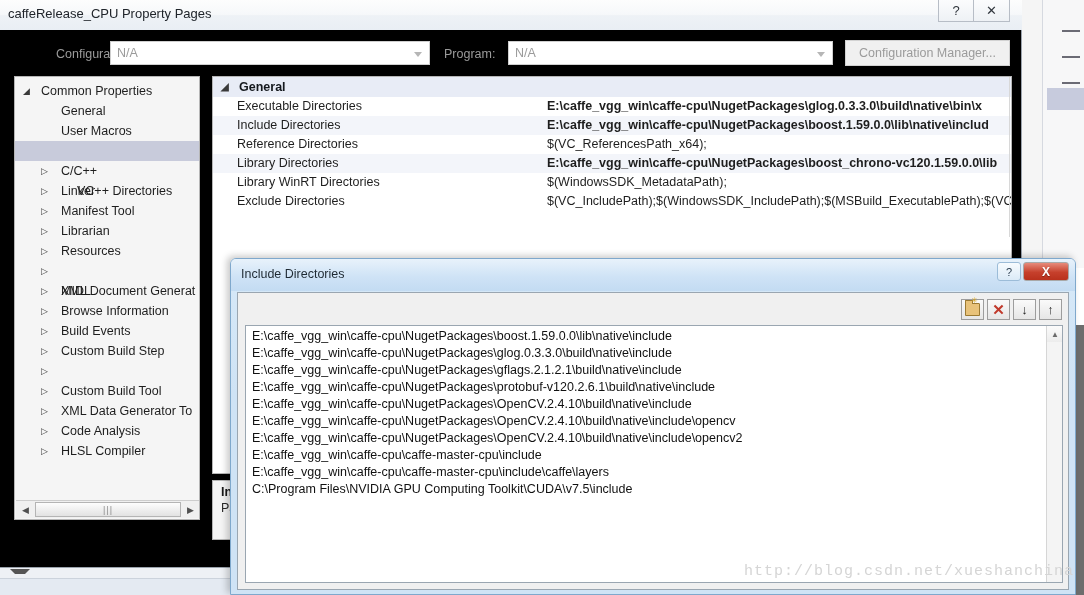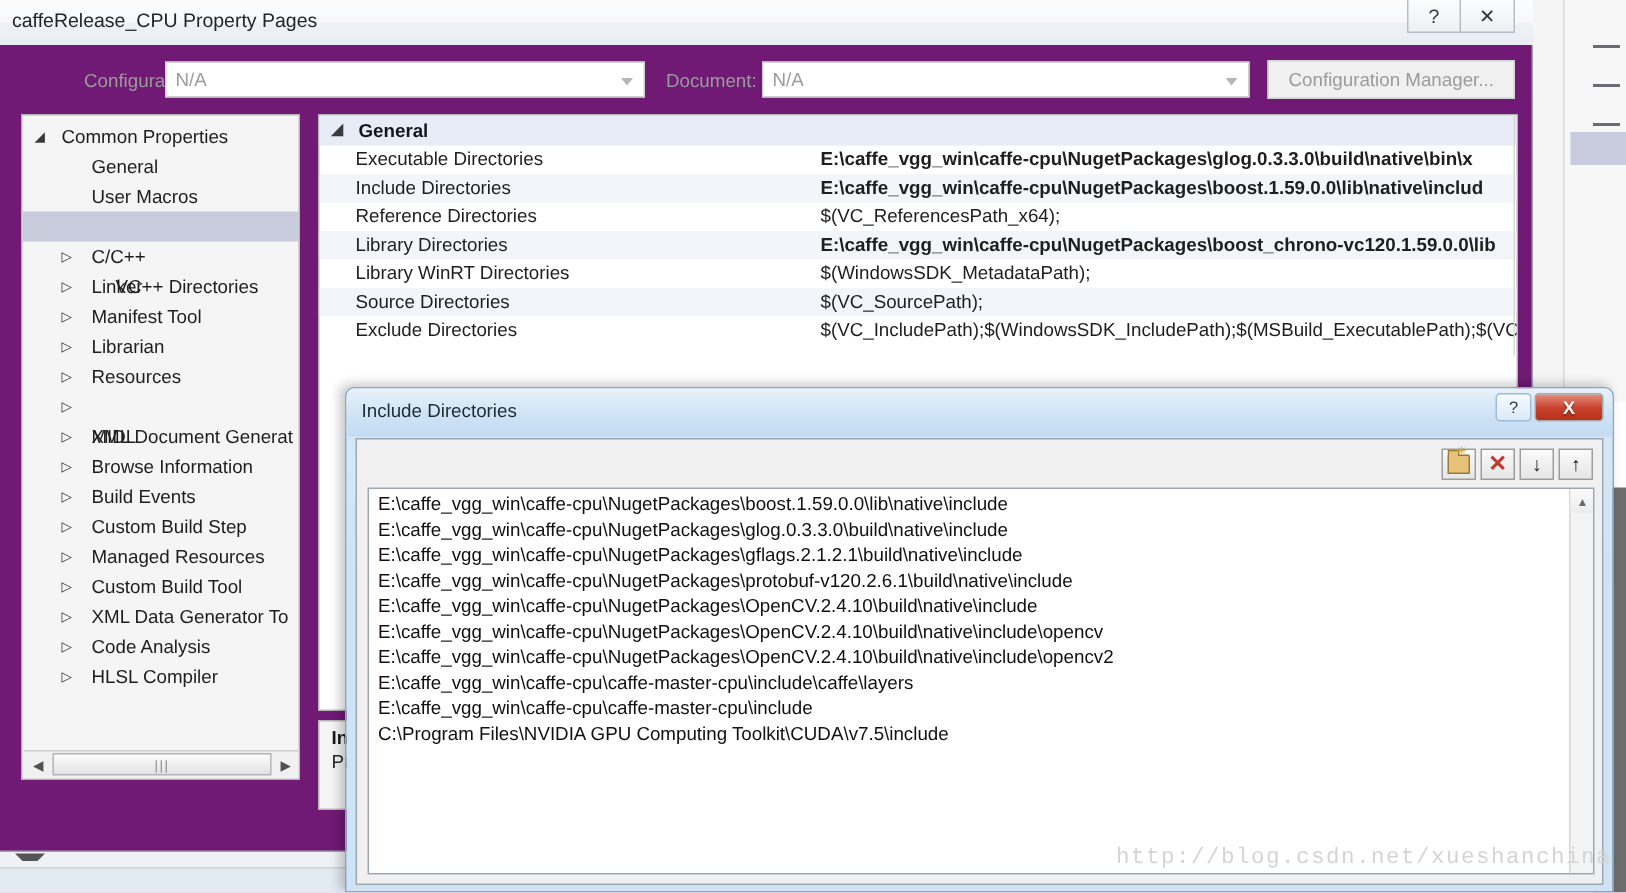--- a/index.html
+++ b/index.html
@@ -38,21 +38,21 @@
     position:absolute; left:0; top:578px; width:1062px; height:17px;
     background:#e4eaf2; border-top:1px solid #ccd3dc;
   }
   .tb-btn { position:absolute; top:563px; width:22px; height:16px; }
   .tb-rows { position:absolute; height:2px; background:#3a3a3a; }
   .tb-rows.grey { background:#9aa0aa; }
 
   
   .prop-window {
     position:absolute; left:0; top:0; width:1022px; height:568px;
-    background:#701a75;
+    background:#000000;
     border:1px solid #9ba3ad;
     border-top:none; border-left:none;
     box-sizing:border-box;
   }
   .prop-titlebar {
     position:absolute; left:0; top:0; width:1022px; height:30px;
     background:linear-gradient(to bottom,#fdfdfd 0%,#f6f8fa 48%,#eef2f6 52%,#e9eef4 100%);
   }
   .prop-title {
     position:absolute; left:8px; top:6px;
@@ -316,21 +316,21 @@
         <div class="title-btn">✕</div>
       </div>
     </div>
 
     <div class="config-row">
       <div class="lbl-dim" style="position:absolute;left:16px;top:11px;margin-left:40px;">Configuration:</div>
       <div class="combo" style="left:110px;top:5px;width:320px;">
         <span class="val">N/A</span>
         <span class="caret"></span>
       </div>
-      <div class="lbl-dim" style="position:absolute;left:444px;top:11px;">Document:</div>
+      <div class="lbl-dim" style="position:absolute;left:444px;top:11px;">Program:</div>
       <div class="combo" style="left:508px;top:5px;width:325px;">
         <span class="val">N/A</span>
         <span class="caret"></span>
       </div>
       <div class="btn-std" style="left:845px;top:4px;width:165px;">Configuration Manager...</div>
     </div>
 
     <div class="tree-pane">
       <div class="tree-list" id="tree-list">
           <div class="tree-item"><span style="position: absolute; left: 8px; top: 0px; width: 14px; line-height: 20px; font-size: 9px; color: rgb(58, 58, 58);">◢</span><span class="tree-label" style="padding-left: 26px;">Common Properties</span></div>
@@ -340,21 +340,21 @@
           <div class="tree-item"><span style="position: absolute; left: 26px; top: 0px; width: 14px; line-height: 20px; font-size: 9px; color: rgb(58, 58, 58);">▷</span><span class="tree-label" style="padding-left: 46px;">C/C++</span></div>
           <div class="tree-item"><span style="position: absolute; left: 26px; top: 0px; width: 14px; line-height: 20px; font-size: 9px; color: rgb(58, 58, 58);">▷</span><span class="tree-label" style="padding-left: 46px;">Linker</span></div>
           <div class="tree-item"><span style="position: absolute; left: 26px; top: 0px; width: 14px; line-height: 20px; font-size: 9px; color: rgb(58, 58, 58);">▷</span><span class="tree-label" style="padding-left: 46px;">Manifest Tool</span></div>
           <div class="tree-item"><span style="position: absolute; left: 26px; top: 0px; width: 14px; line-height: 20px; font-size: 9px; color: rgb(58, 58, 58);">▷</span><span class="tree-label" style="padding-left: 46px;">Librarian</span></div>
           <div class="tree-item"><span style="position: absolute; left: 26px; top: 0px; width: 14px; line-height: 20px; font-size: 9px; color: rgb(58, 58, 58);">▷</span><span class="tree-label" style="padding-left: 46px;">Resources</span></div>
           <div class="tree-item"><span style="position: absolute; left: 26px; top: 0px; width: 14px; line-height: 20px; font-size: 9px; color: rgb(58, 58, 58);">▷</span><span class="tree-label" style="padding-left: 46px; margin-top: 20px;">MIDL</span></div>
           <div class="tree-item"><span style="position: absolute; left: 26px; top: 0px; width: 14px; line-height: 20px; font-size: 9px; color: rgb(58, 58, 58);">▷</span><span class="tree-label" style="padding-left: 46px;">XML Document Generat</span></div>
           <div class="tree-item"><span style="position: absolute; left: 26px; top: 0px; width: 14px; line-height: 20px; font-size: 9px; color: rgb(58, 58, 58);">▷</span><span class="tree-label" style="padding-left: 46px;">Browse Information</span></div>
           <div class="tree-item"><span style="position: absolute; left: 26px; top: 0px; width: 14px; line-height: 20px; font-size: 9px; color: rgb(58, 58, 58);">▷</span><span class="tree-label" style="padding-left: 46px;">Build Events</span></div>
           <div class="tree-item"><span style="position: absolute; left: 26px; top: 0px; width: 14px; line-height: 20px; font-size: 9px; color: rgb(58, 58, 58);">▷</span><span class="tree-label" style="padding-left: 46px;">Custom Build Step</span></div>
-          <div class="tree-item"><span style="position: absolute; left: 26px; top: 0px; width: 14px; line-height: 20px; font-size: 9px; color: rgb(58, 58, 58);">▷</span><span class="tree-label" style="padding-left: 46px;">Managed Resources</span></div>
+          <div class="tree-item"><span style="position: absolute; left: 26px; top: 0px; width: 14px; line-height: 20px; font-size: 9px; color: rgb(58, 58, 58);">▷</span></div>
           <div class="tree-item"><span style="position: absolute; left: 26px; top: 0px; width: 14px; line-height: 20px; font-size: 9px; color: rgb(58, 58, 58);">▷</span><span class="tree-label" style="padding-left: 46px;">Custom Build Tool</span></div>
           <div class="tree-item"><span style="position: absolute; left: 26px; top: 0px; width: 14px; line-height: 20px; font-size: 9px; color: rgb(58, 58, 58);">▷</span><span class="tree-label" style="padding-left: 46px;">XML Data Generator To</span></div>
           <div class="tree-item"><span style="position: absolute; left: 26px; top: 0px; width: 14px; line-height: 20px; font-size: 9px; color: rgb(58, 58, 58);">▷</span><span class="tree-label" style="padding-left: 46px;">Code Analysis</span></div>
           <div class="tree-item"><span style="position: absolute; left: 26px; top: 0px; width: 14px; line-height: 20px; font-size: 9px; color: rgb(58, 58, 58);">▷</span><span class="tree-label" style="padding-left: 46px;">HLSL Compiler</span></div>
         </div>
       <div class="tree-hscroll">
         <div class="hs-arrow" style="left:1px;">◀</div>
         <div class="hs-thumb">|||</div>
         <div class="hs-arrow" style="right:1px;">▶</div>
       </div>
@@ -378,24 +378,20 @@
             <span class="grid-name">Reference Directories</span>
             <span class="grid-val">$(VC_ReferencesPath_x64);</span>
           </div>
           <div class="grid-row alt">
             <span class="grid-name">Library Directories</span>
             <span class="grid-val bold">E:\caffe_vgg_win\caffe-cpu\NugetPackages\boost_chrono-vc120.1.59.0.0\lib</span>
           </div>
           <div class="grid-row">
             <span class="grid-name">Library WinRT Directories</span>
             <span class="grid-val">$(WindowsSDK_MetadataPath);</span>
-          </div>
-          <div class="grid-row alt">
-            <span class="grid-name">Source Directories</span>
-            <span class="grid-val">$(VC_SourcePath);</span>
           </div>
           <div class="grid-row">
             <span class="grid-name">Exclude Directories</span>
             <span class="grid-val">$(VC_IncludePath);$(WindowsSDK_IncludePath);$(MSBuild_ExecutablePath);$(VC_</span>
           </div>
         </div>
       <div class="grid-vline" style="top:0;left:796px;height:160px;"></div>
     </div>
 
     <div class="desc-pane">
@@ -431,22 +427,22 @@
 
       <div class="dlg-list">
         <div class="dlg-list-inner" id="dlg-list">
             <div class="dlg-list-row">E:\caffe_vgg_win\caffe-cpu\NugetPackages\boost.1.59.0.0\lib\native\include</div>
             <div class="dlg-list-row">E:\caffe_vgg_win\caffe-cpu\NugetPackages\glog.0.3.3.0\build\native\include</div>
             <div class="dlg-list-row">E:\caffe_vgg_win\caffe-cpu\NugetPackages\gflags.2.1.2.1\build\native\include</div>
             <div class="dlg-list-row">E:\caffe_vgg_win\caffe-cpu\NugetPackages\protobuf-v120.2.6.1\build\native\include</div>
             <div class="dlg-list-row">E:\caffe_vgg_win\caffe-cpu\NugetPackages\OpenCV.2.4.10\build\native\include</div>
             <div class="dlg-list-row">E:\caffe_vgg_win\caffe-cpu\NugetPackages\OpenCV.2.4.10\build\native\include\opencv</div>
             <div class="dlg-list-row">E:\caffe_vgg_win\caffe-cpu\NugetPackages\OpenCV.2.4.10\build\native\include\opencv2</div>
+            <div class="dlg-list-row">E:\caffe_vgg_win\caffe-cpu\caffe-master-cpu\include</div>
             <div class="dlg-list-row">E:\caffe_vgg_win\caffe-cpu\caffe-master-cpu\include\caffe\layers</div>
-            <div class="dlg-list-row">E:\caffe_vgg_win\caffe-cpu\caffe-master-cpu\include</div>
             <div class="dlg-list-row">C:\Program Files\NVIDIA GPU Computing Toolkit\CUDA\v7.5\include</div>
           </div>
         <div class="dlg-vscroll">
           <div class="vs-arrow top">▲</div>
         </div>
       </div>
     </div>
   </div>
 
   <div class="watermark">http://blog.csdn.net/xueshanchina</div>

